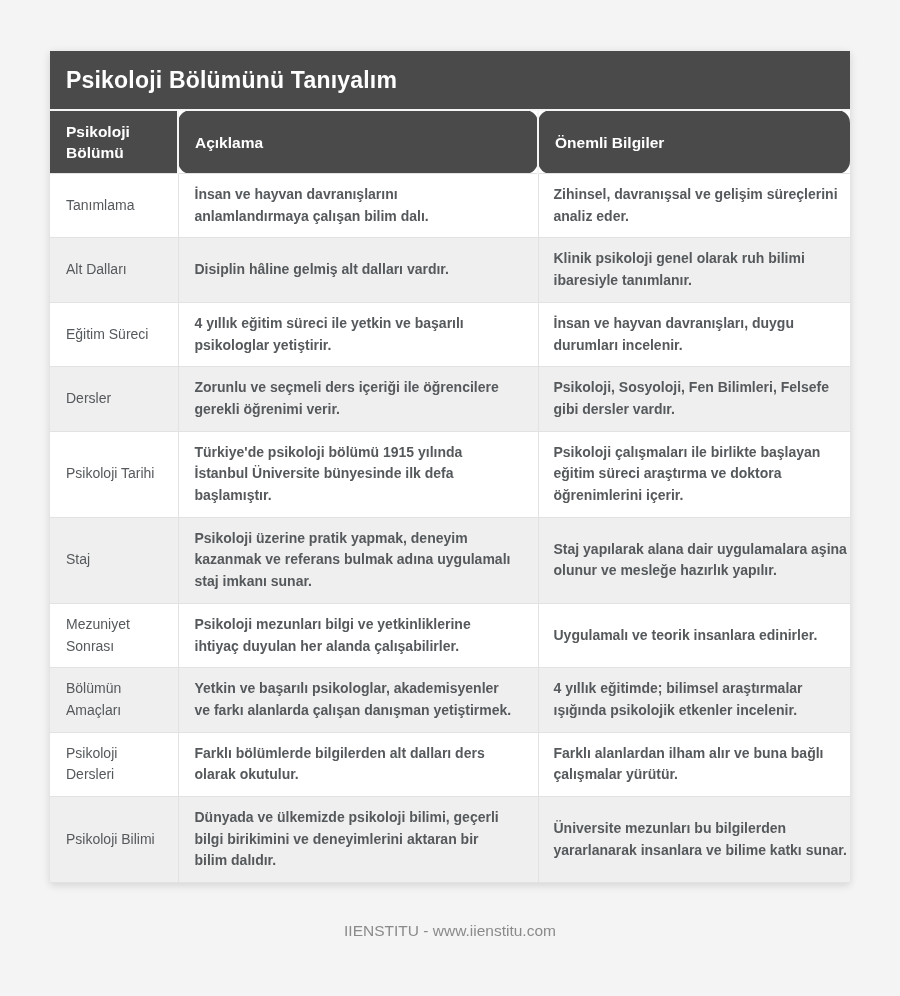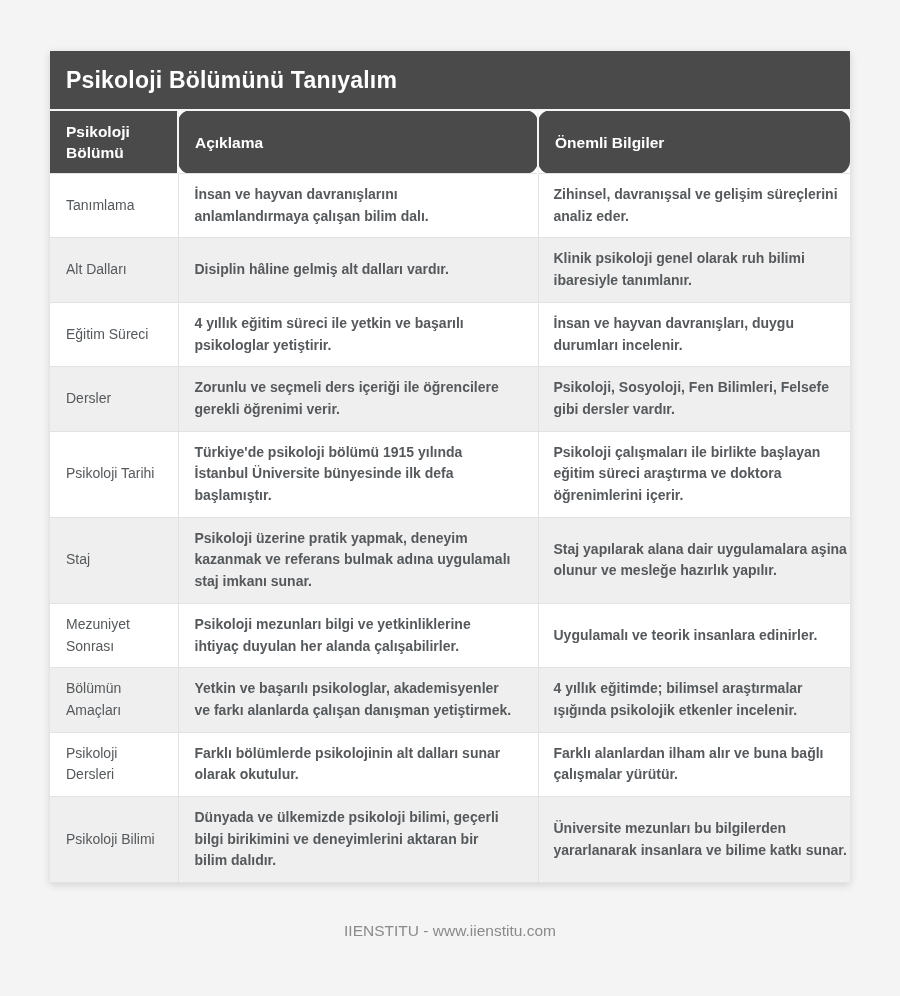--- a/index.html
+++ b/index.html
@@ -123,21 +123,21 @@
         <td class="c2">Psikoloji mezunları bilgi ve yetkinliklerine ihtiyaç duyulan her alanda çalışabilirler.</td>
         <td class="c3">Uygulamalı ve teorik insanlara edinirler.</td>
       </tr>
       <tr class="h3">
         <td class="c1">Bölümün Amaçları</td>
         <td class="c2">Yetkin ve başarılı psikologlar, akademisyenler ve farkı alanlarda çalışan danışman yetiştirmek.</td>
         <td class="c3">4 yıllık eğitimde; bilimsel araştırmalar ışığında psikolojik etkenler incelenir.</td>
       </tr>
       <tr class="h2">
         <td class="c1">Psikoloji Dersleri</td>
-        <td class="c2">Farklı bölümlerde psikolojinin alt dalları sunar olarak okutulur.</td>
+        <td class="c2">Farklı bölümlerde bilgilerden alt dalları ders olarak okutulur.</td>
         <td class="c3">Farklı alanlardan ilham alır ve buna bağlı çalışmalar yürütür.</td>
       </tr>
       <tr class="h3">
         <td class="c1">Psikoloji Bilimi</td>
         <td class="c2">Dünyada ve ülkemizde psikoloji bilimi, geçerli bilgi birikimini ve deneyimlerini aktaran bir bilim dalıdır.</td>
         <td class="c3">Üniversite mezunları bu bilgilerden yararlanarak insanlara ve bilime katkı sunar.</td>
       </tr>
     </tbody>
   </table>
 </div>

